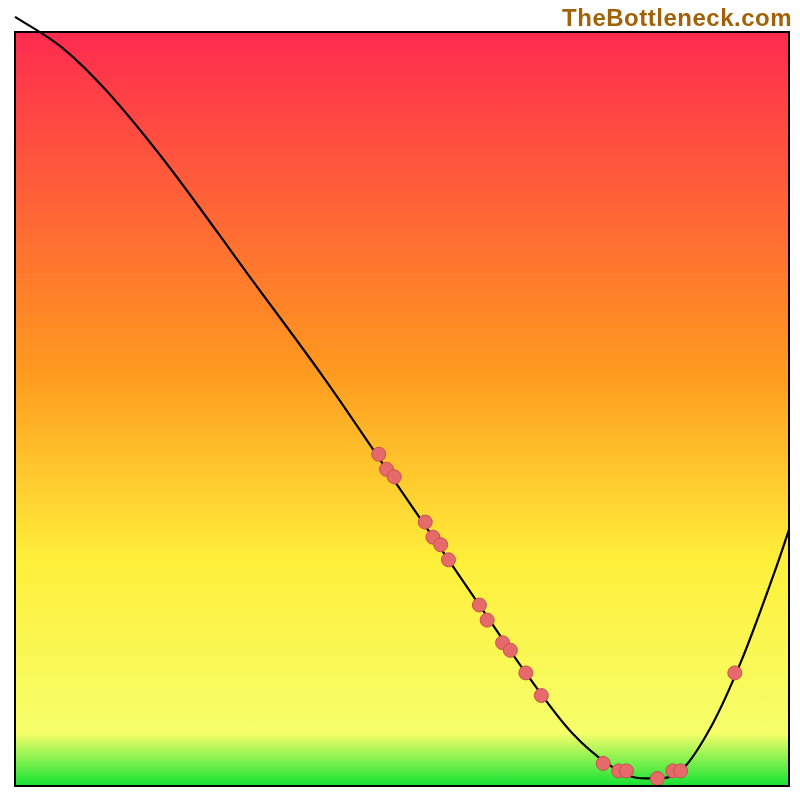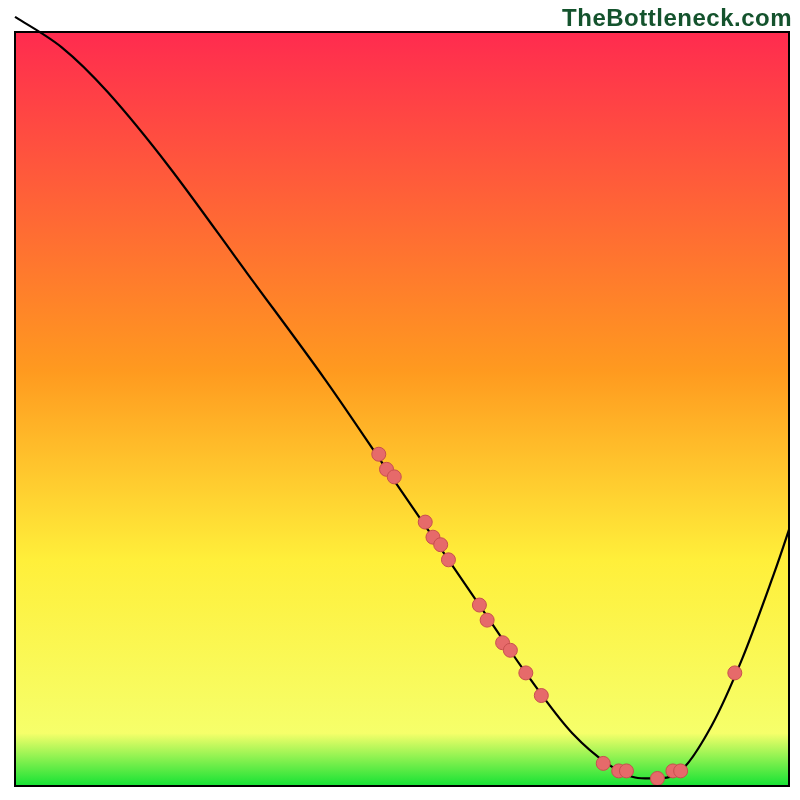--- a/index.html
+++ b/index.html
@@ -15,21 +15,21 @@
     position: relative;
     width: 800px;
     height: 800px;
   }
   .watermark {
     position: absolute;
     top: 4px;
     right: 8px;
     font-size: 24px;
     font-weight: 600;
-    color: #14532d;
+    color: #a16207;
     letter-spacing: 0.5px;
     user-select: none;
   }
   svg.chart {
     display: block;
   }
 </style>
 </head>
 <body>
 <div class="wrap">

